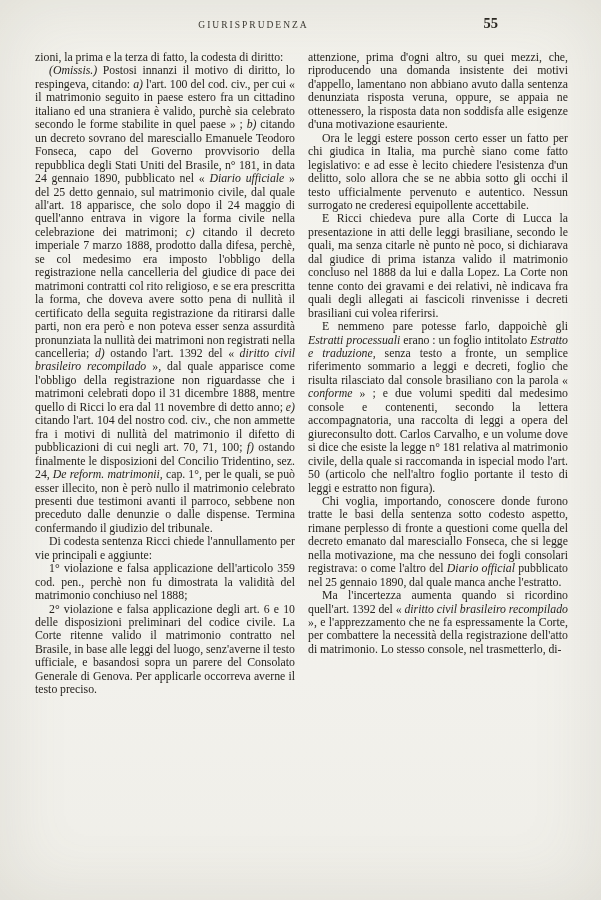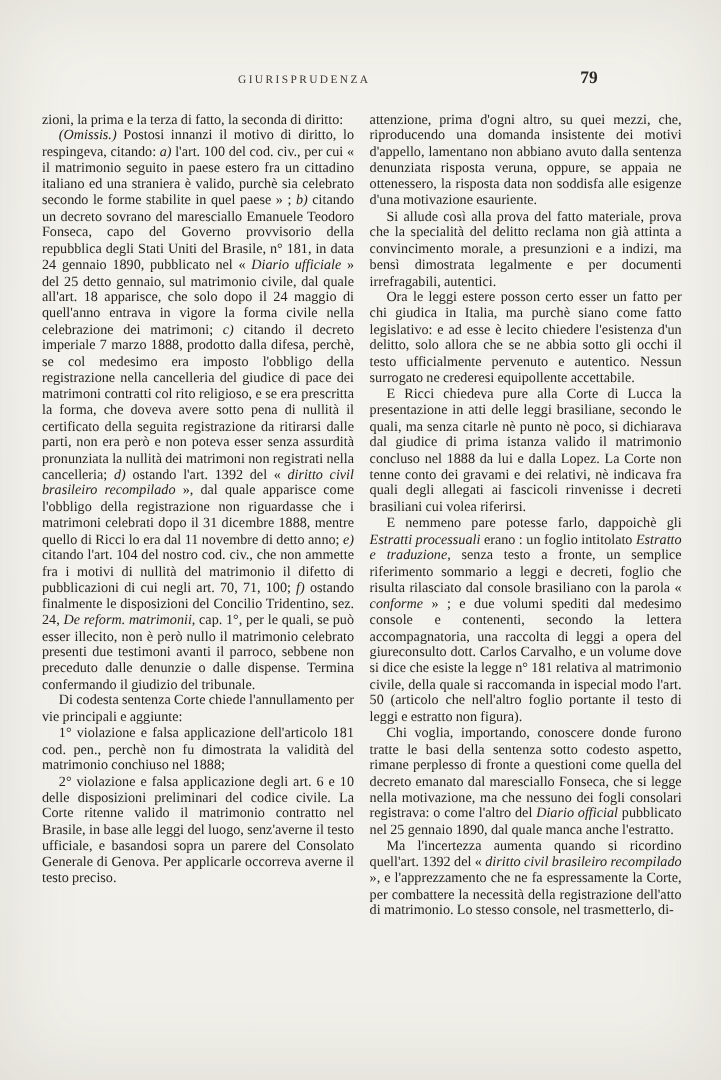--- a/index.html
+++ b/index.html
@@ -7,21 +7,21 @@
     padding: 0;
     background: #e8e6e0;
     font-family: "Liberation Serif", "DejaVu Serif", serif;
   }
   .page {
     position: relative;
     width: 601px;
     height: 900px;
     margin: 0 auto;
     box-sizing: border-box;
-    padding: 60px 33px 0 35px;
+    padding: 18px 33px 0 35px;
     background: linear-gradient(180deg, #f1f0ea 0%, #f4f3ee 30%, #f2f1ec 75%, #efeee8 100%);
     box-shadow: inset 0 0 70px rgba(120, 110, 90, 0.14);
     color: #26231f;
     overflow: hidden;
   }
   .running-head {
     position: relative;
     height: 20px;
   }
   .head-title {
@@ -63,33 +63,32 @@
   }
   .para i {
   }
 </style>
 </head>
 <body>
 
 <div class="page">
   <header class="running-head">
     <span class="head-title">GIURISPRUDENZA</span>
-    <span class="page-number">79</span>
+    <span class="page-number">55</span>
   </header>
   <main class="text-block">
     <section class="column">
-        <p class="para">zioni, la prima e la terza di fatto, la seconda di diritto:</p>
+        <p class="para">zioni, la prima e la terza di fatto, la codesta di diritto:</p>
         <p class="para indent"><i>(Omissis.)</i> Postosi innanzi il motivo di diritto, lo respingeva, citando: <i>a)</i> l'art. 100 del cod. civ., per cui « il matrimonio seguito in paese estero fra un cittadino italiano ed una straniera è valido, purchè sia celebrato secondo le forme stabilite in quel paese » ; <i>b)</i> citando un decreto sovrano del maresciallo Emanuele Teodoro Fonseca, capo del Governo provvisorio della repubblica degli Stati Uniti del Brasile, n° 181, in data 24 gennaio 1890, pubblicato nel « <i>Diario ufficiale</i> » del 25 detto gennaio, sul matrimonio civile, dal quale all'art. 18 apparisce, che solo dopo il 24 maggio di quell'anno entrava in vigore la forma civile nella celebrazione dei matrimoni; <i>c)</i> citando il decreto imperiale 7 marzo 1888, prodotto dalla difesa, perchè, se col medesimo era imposto l'obbligo della registrazione nella cancelleria del giudice di pace dei matrimoni contratti col rito religioso, e se era prescritta la forma, che doveva avere sotto pena di nullità il certificato della seguita registrazione da ritirarsi dalle parti, non era però e non poteva esser senza assurdità pronunziata la nullità dei matrimoni non registrati nella cancelleria; <i>d)</i> ostando l'art. 1392 del « <i>diritto civil brasileiro recompilado</i> », dal quale apparisce come l'obbligo della registrazione non riguardasse che i matrimoni celebrati dopo il 31 dicembre 1888, mentre quello di Ricci lo era dal 11 novembre di detto anno; <i>e)</i> citando l'art. 104 del nostro cod. civ., che non ammette fra i motivi di nullità del matrimonio il difetto di pubblicazioni di cui negli art. 70, 71, 100; <i>f)</i> ostando finalmente le disposizioni del Concilio Tridentino, sez. 24, <i>De reform. matrimonii,</i> cap. 1°, per le quali, se può esser illecito, non è però nullo il matrimonio celebrato presenti due testimoni avanti il parroco, sebbene non preceduto dalle denunzie o dalle dispense. Termina confermando il giudizio del tribunale.</p>
-        <p class="para indent">Di codesta sentenza Corte chiede l'annullamento per vie principali e aggiunte:</p>
-        <p class="para indent">1° violazione e falsa applicazione dell'articolo 181 cod. pen., perchè non fu dimostrata la validità del matrimonio conchiuso nel 1888;</p>
+        <p class="para indent">Di codesta sentenza Ricci chiede l'annullamento per vie principali e aggiunte:</p>
+        <p class="para indent">1° violazione e falsa applicazione dell'articolo 359 cod. pen., perchè non fu dimostrata la validità del matrimonio conchiuso nel 1888;</p>
         <p class="para indent">2° violazione e falsa applicazione degli art. 6 e 10 delle disposizioni preliminari del codice civile. La Corte ritenne valido il matrimonio contratto nel Brasile, in base alle leggi del luogo, senz'averne il testo ufficiale, e basandosi sopra un parere del Consolato Generale di Genova. Per applicarle occorreva averne il testo preciso.</p>
       </section>
     <section class="column">
         <p class="para">attenzione, prima d'ogni altro, su quei mezzi, che, riproducendo una domanda insistente dei motivi d'appello, lamentano non abbiano avuto dalla sentenza denunziata risposta veruna, oppure, se appaia ne ottenessero, la risposta data non soddisfa alle esigenze d'una motivazione esauriente.</p>
-        <p class="para indent">Si allude così alla prova del fatto materiale, prova che la specialità del delitto reclama non già attinta a convincimento morale, a presunzioni e a indizi, ma bensì dimostrata legalmente e per documenti irrefragabili, autentici.</p>
         <p class="para indent">Ora le leggi estere posson certo esser un fatto per chi giudica in Italia, ma purchè siano come fatto legislativo: e ad esse è lecito chiedere l'esistenza d'un delitto, solo allora che se ne abbia sotto gli occhi il testo ufficialmente pervenuto e autentico. Nessun surrogato ne crederesi equipollente accettabile.</p>
         <p class="para indent">E Ricci chiedeva pure alla Corte di Lucca la presentazione in atti delle leggi brasiliane, secondo le quali, ma senza citarle nè punto nè poco, si dichiarava dal giudice di prima istanza valido il matrimonio concluso nel 1888 da lui e dalla Lopez. La Corte non tenne conto dei gravami e dei relativi, nè indicava fra quali degli allegati ai fascicoli rinvenisse i decreti brasiliani cui volea riferirsi.</p>
         <p class="para indent">E nemmeno pare potesse farlo, dappoichè gli <i>Estratti processuali</i> erano : un foglio intitolato <i>Estratto e traduzione,</i> senza testo a fronte, un semplice riferimento sommario a leggi e decreti, foglio che risulta rilasciato dal console brasiliano con la parola « <i>conforme</i> » ; e due volumi spediti dal medesimo console e contenenti, secondo la lettera accompagnatoria, una raccolta di leggi a opera del giureconsulto dott. Carlos Carvalho, e un volume dove si dice che esiste la legge n° 181 relativa al matrimonio civile, della quale si raccomanda in ispecial modo l'art. 50 (articolo che nell'altro foglio portante il testo di leggi e estratto non figura).</p>
         <p class="para indent">Chi voglia, importando, conoscere donde furono tratte le basi della sentenza sotto codesto aspetto, rimane perplesso di fronte a questioni come quella del decreto emanato dal maresciallo Fonseca, che si legge nella motivazione, ma che nessuno dei fogli consolari registrava: o come l'altro del <i>Diario official</i> pubblicato nel 25 gennaio 1890, dal quale manca anche l'estratto.</p>
         <p class="para indent">Ma l'incertezza aumenta quando si ricordino quell'art. 1392 del « <i>diritto civil brasileiro recompilado</i> », e l'apprezzamento che ne fa espressamente la Corte, per combattere la necessità della registrazione dell'atto di matrimonio. Lo stesso console, nel trasmetterlo, di-</p>
       </section>
   </main>
 </div>
 
 </body></html>

